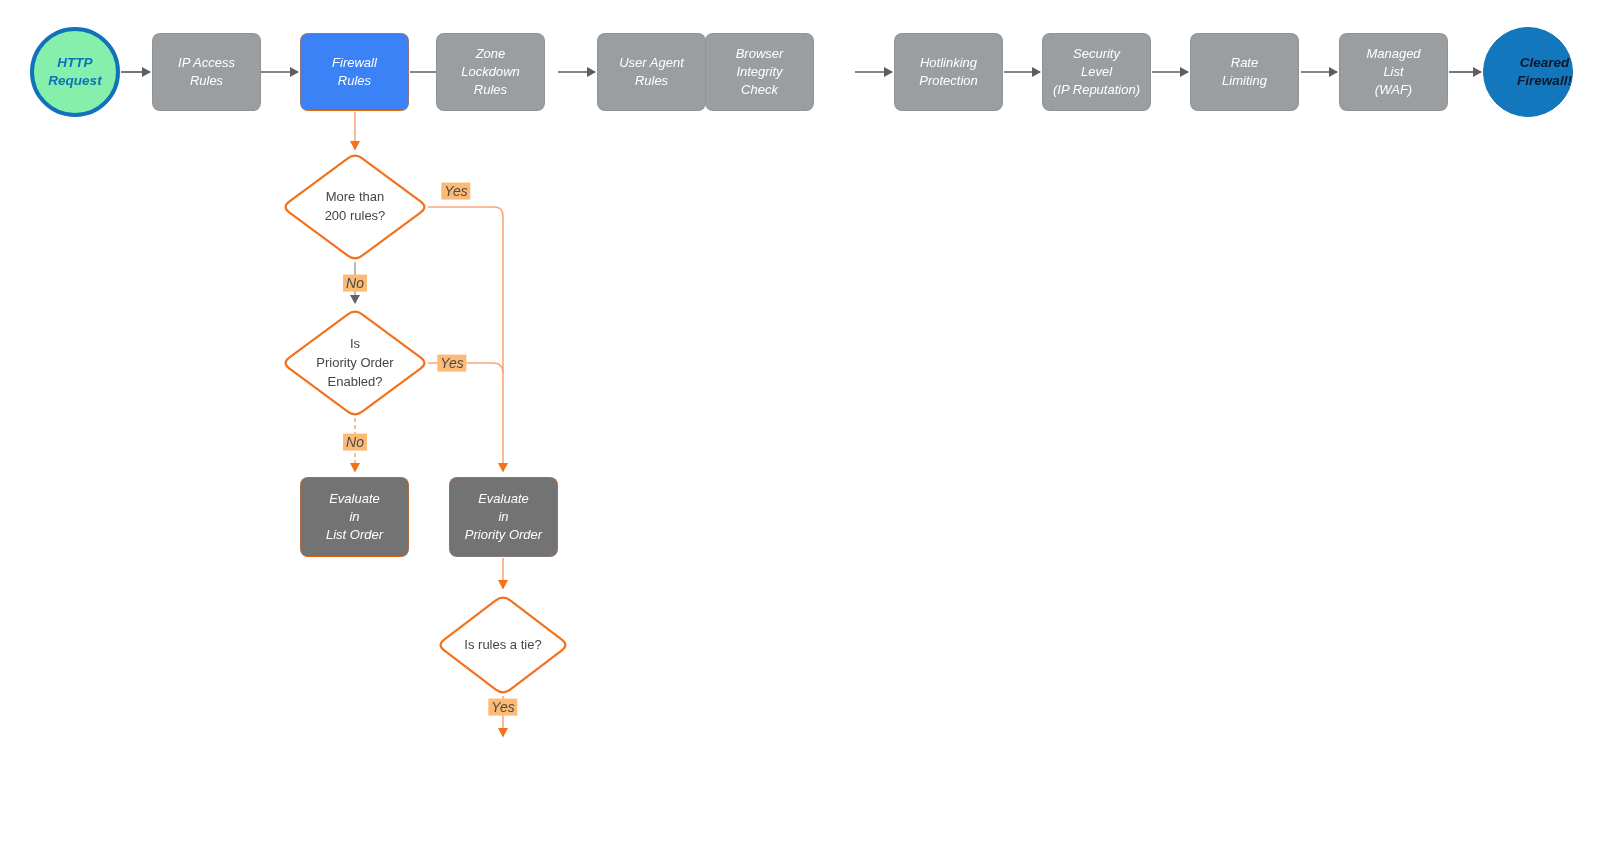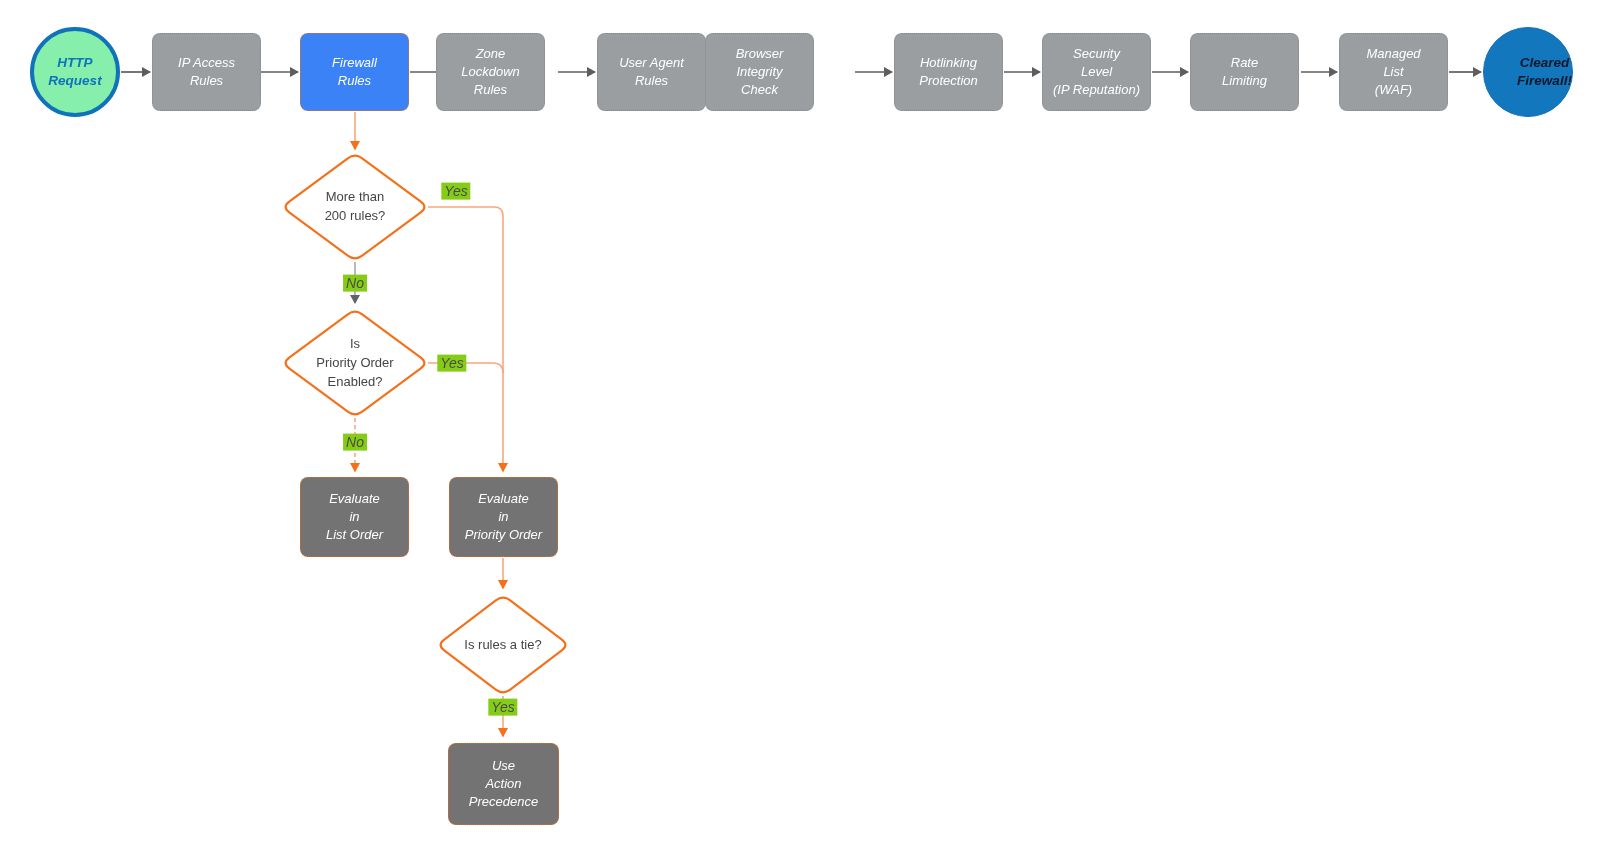--- a/index.html
+++ b/index.html
@@ -70,21 +70,21 @@
     font-size: 13px;
     line-height: 1.45;
     white-space: pre-line;
   }
   .edge-label {
     position: absolute;
     transform: translate(-50%, -50%);
     font-style: italic;
     color: #4a4a4a;
     font-size: 14px;
-    background: #84cc16;
+    background: #fdba74;
     padding: 0 3px;
     line-height: 1.2;
   }
 </style>
 </head>
 <body>
 
 <div class="canvas">
 
   <svg class="connector-layer" viewBox="0 0 1600 858" xmlns="http://www.w3.org/2000/svg">
@@ -196,19 +196,14 @@
   <div class="node action" style="left:300px; top:477px; width:109px; height:80px">
     <span class="node-label">Evaluate
 in
 List Order</span>
   </div>
   <div class="node action" style="left:449px; top:477px; width:109px; height:80px">
     <span class="node-label">Evaluate
 in
 Priority Order</span>
   </div>
-  <div class="node action" style="left:448px; top:743px; width:111px; height:82px">
-    <span class="node-label">Use
-Action
-Precedence</span>
-  </div>
 
 </div>
 
 </body></html>

